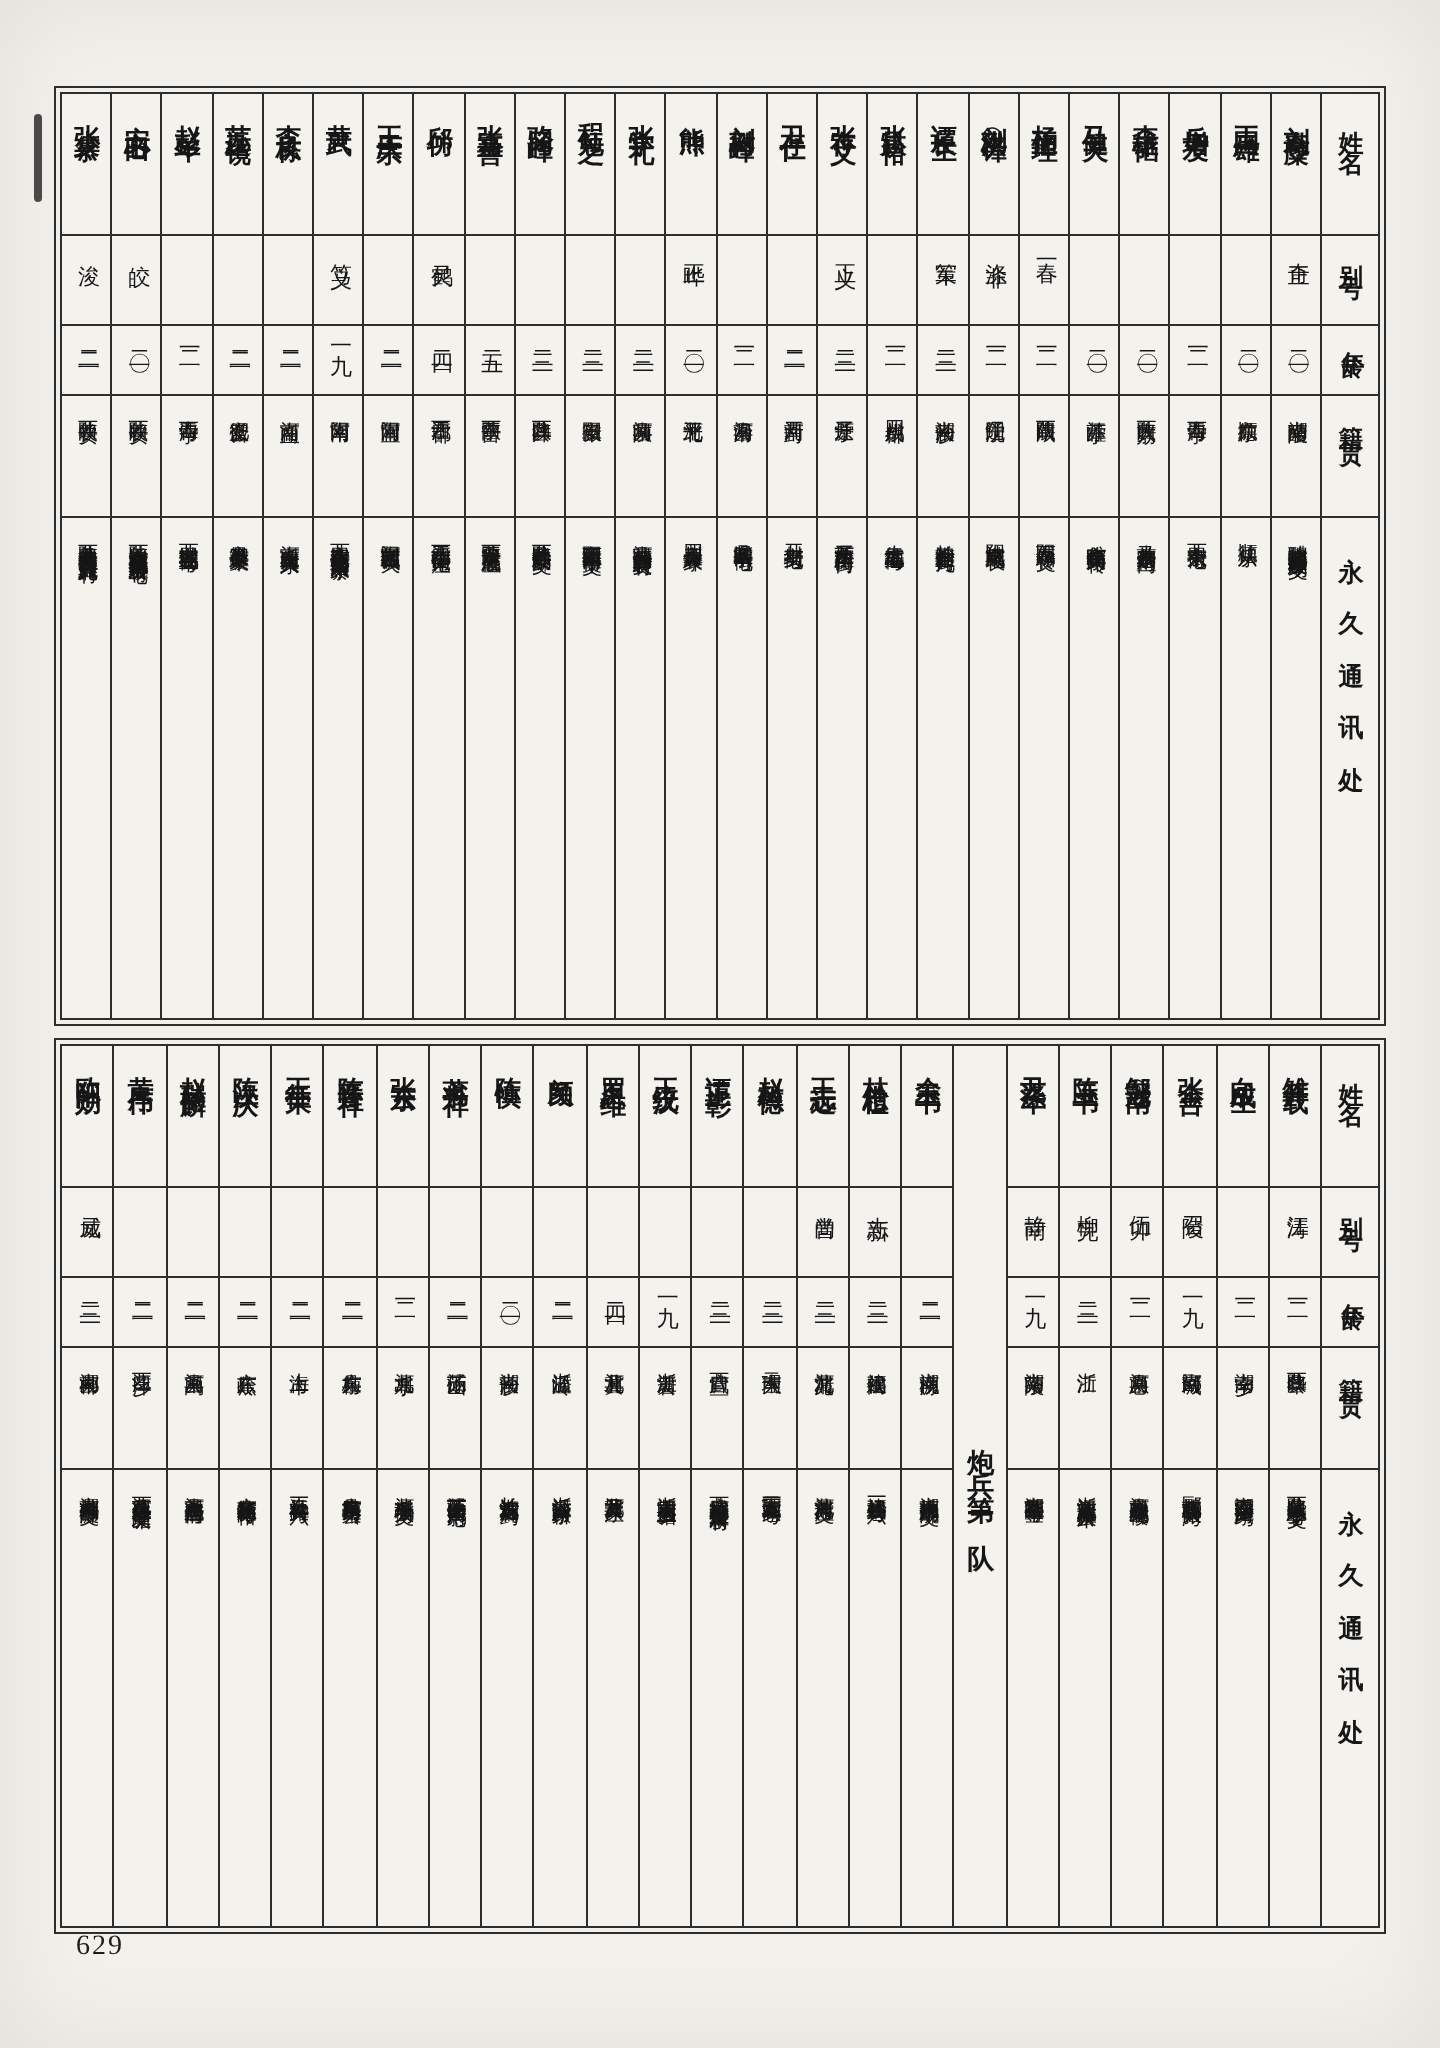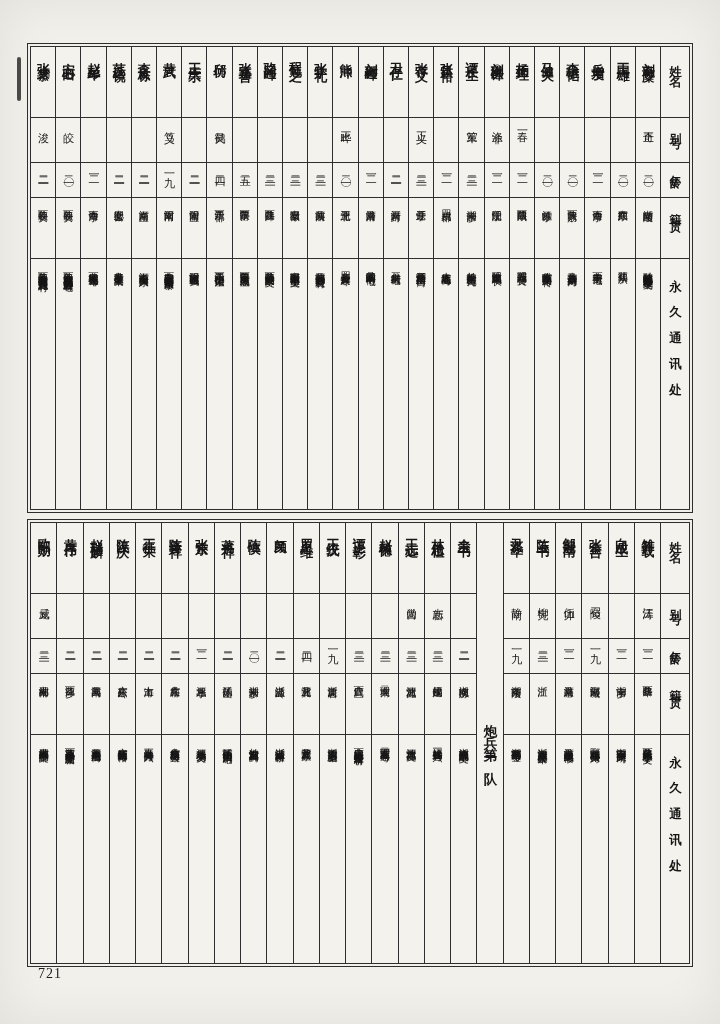--- a/index.html
+++ b/index.html
@@ -895,14 +895,14 @@
         </div>
         <div class="cell origin h-origin">
           <span>湖南郴县</span>
         </div>
         <div class="cell addr">
           <span>湖南郴县栖凤渡邮交</span>
         </div>
       </div>
     </div>
 
-  <div class="page-number">721</div>
+  <div class="page-number">629</div>
 </div>
 
 </body></html>

